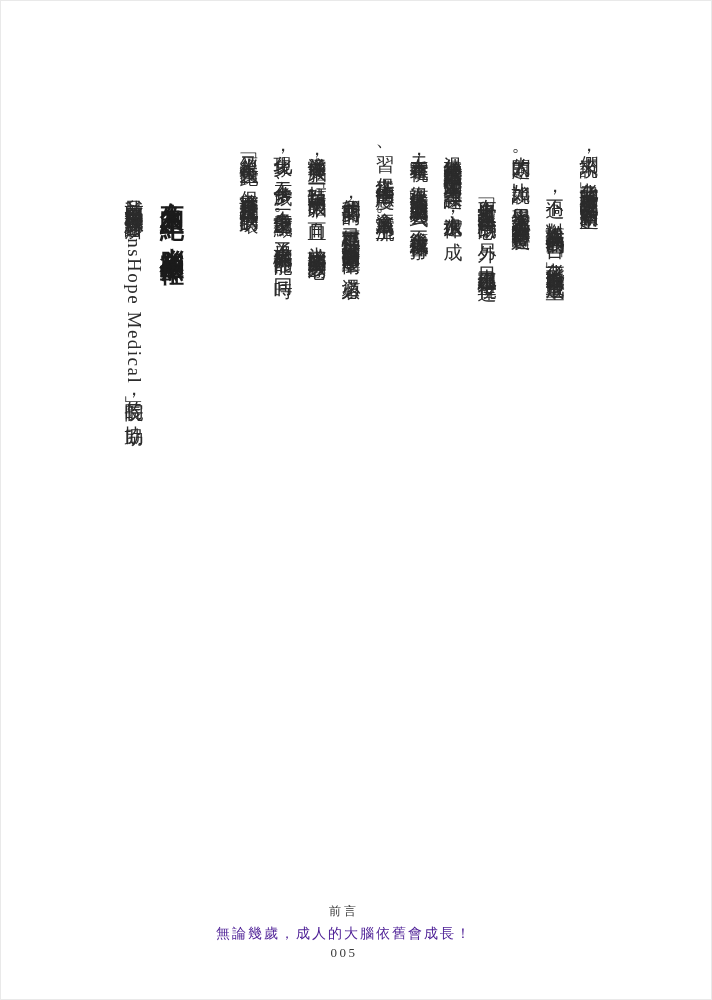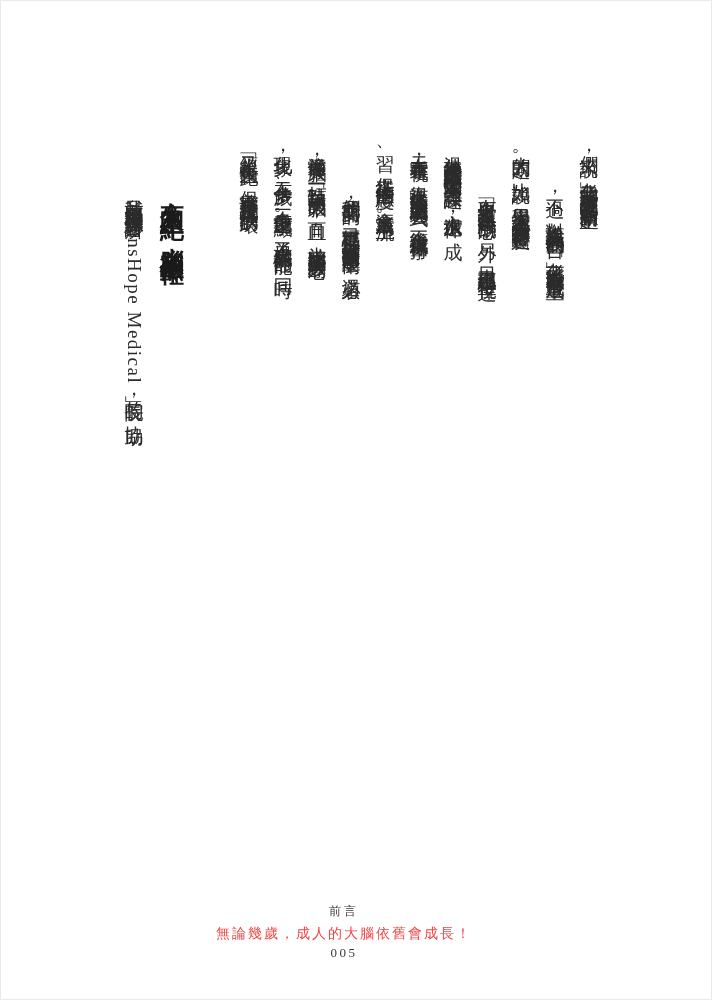--- a/index.html
+++ b/index.html
@@ -62,21 +62,21 @@
   .footer-section {
     font-size: 12px;
     letter-spacing: 3px;
     line-height: 14px;
   }
   .footer-subtitle {
     font-size: 14px;
     letter-spacing: 2px;
     line-height: 16px;
     margin-top: 8px;
-    color: #ef4444;
+    color: #4c1d95;
   }
   .footer-page {
     font-size: 13px;
     letter-spacing: 2.5px;
     line-height: 15px;
     margin-top: 3px;
     font-variant-numeric: oldstyle-nums;
     font-feature-settings: "onum";
   }
 </style>

